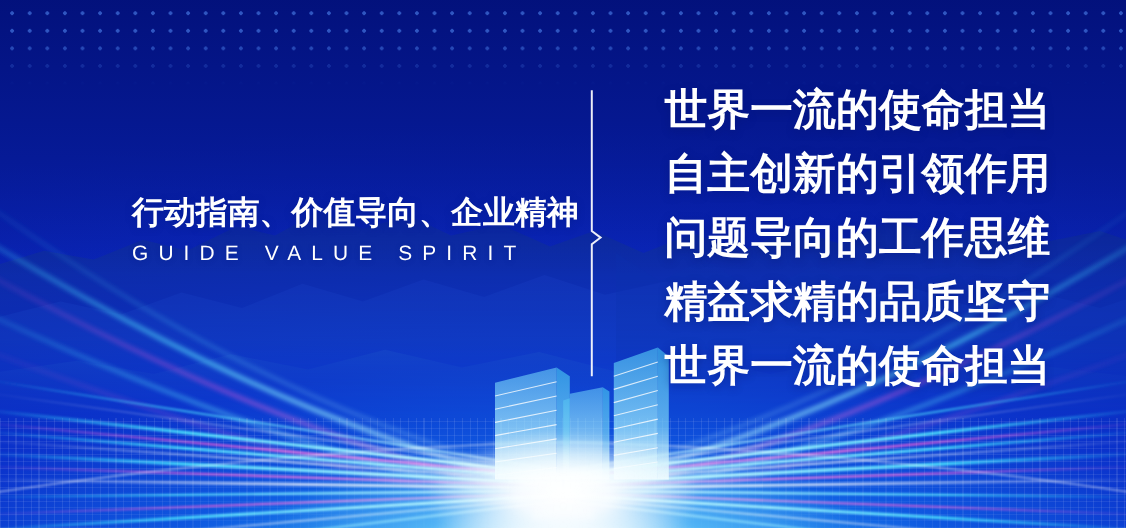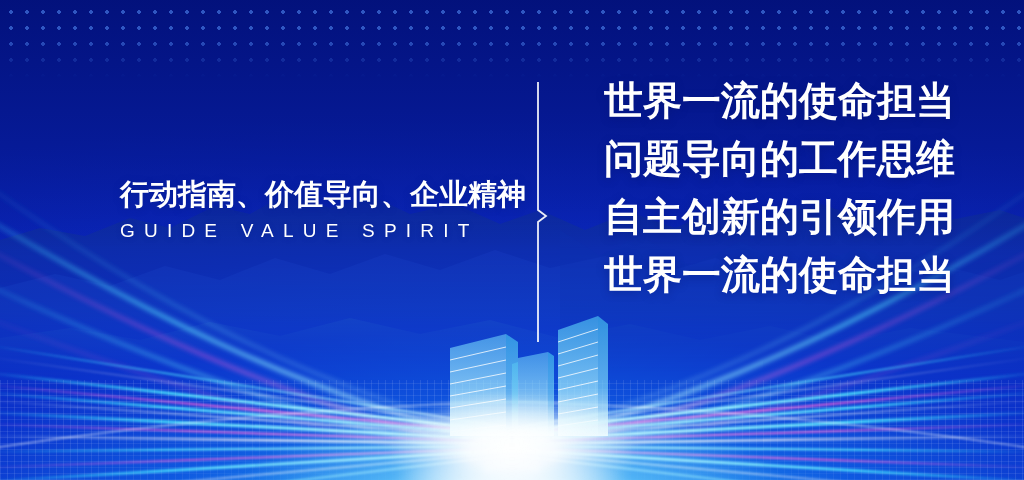--- a/index.html
+++ b/index.html
@@ -320,18 +320,19 @@
   </div>
 
   <div id="divider">
     <svg width="26" height="260" viewBox="0 0 26 260">
       <path d="M8,0 L8,128 L16,134 L8,140 L8,260" stroke="#ffffff" stroke-opacity=".92" stroke-width="1.8" fill="none" stroke-linecap="round" stroke-linejoin="miter"></path>
     </svg>
   </div>
 
   <div id="right-text">
     <div class="rline">世界一流的使命担当</div>
+    <div class="rline">自主创新的引领作用</div>
     <div class="rline">问题导向的工作思维</div>
-    <div class="rline">自主创新的引领作用</div>
+    <div class="rline">精益求精的品质坚守</div>
     <div class="rline">世界一流的使命担当</div>
   </div>
 
 </div>
 
 </body></html>

